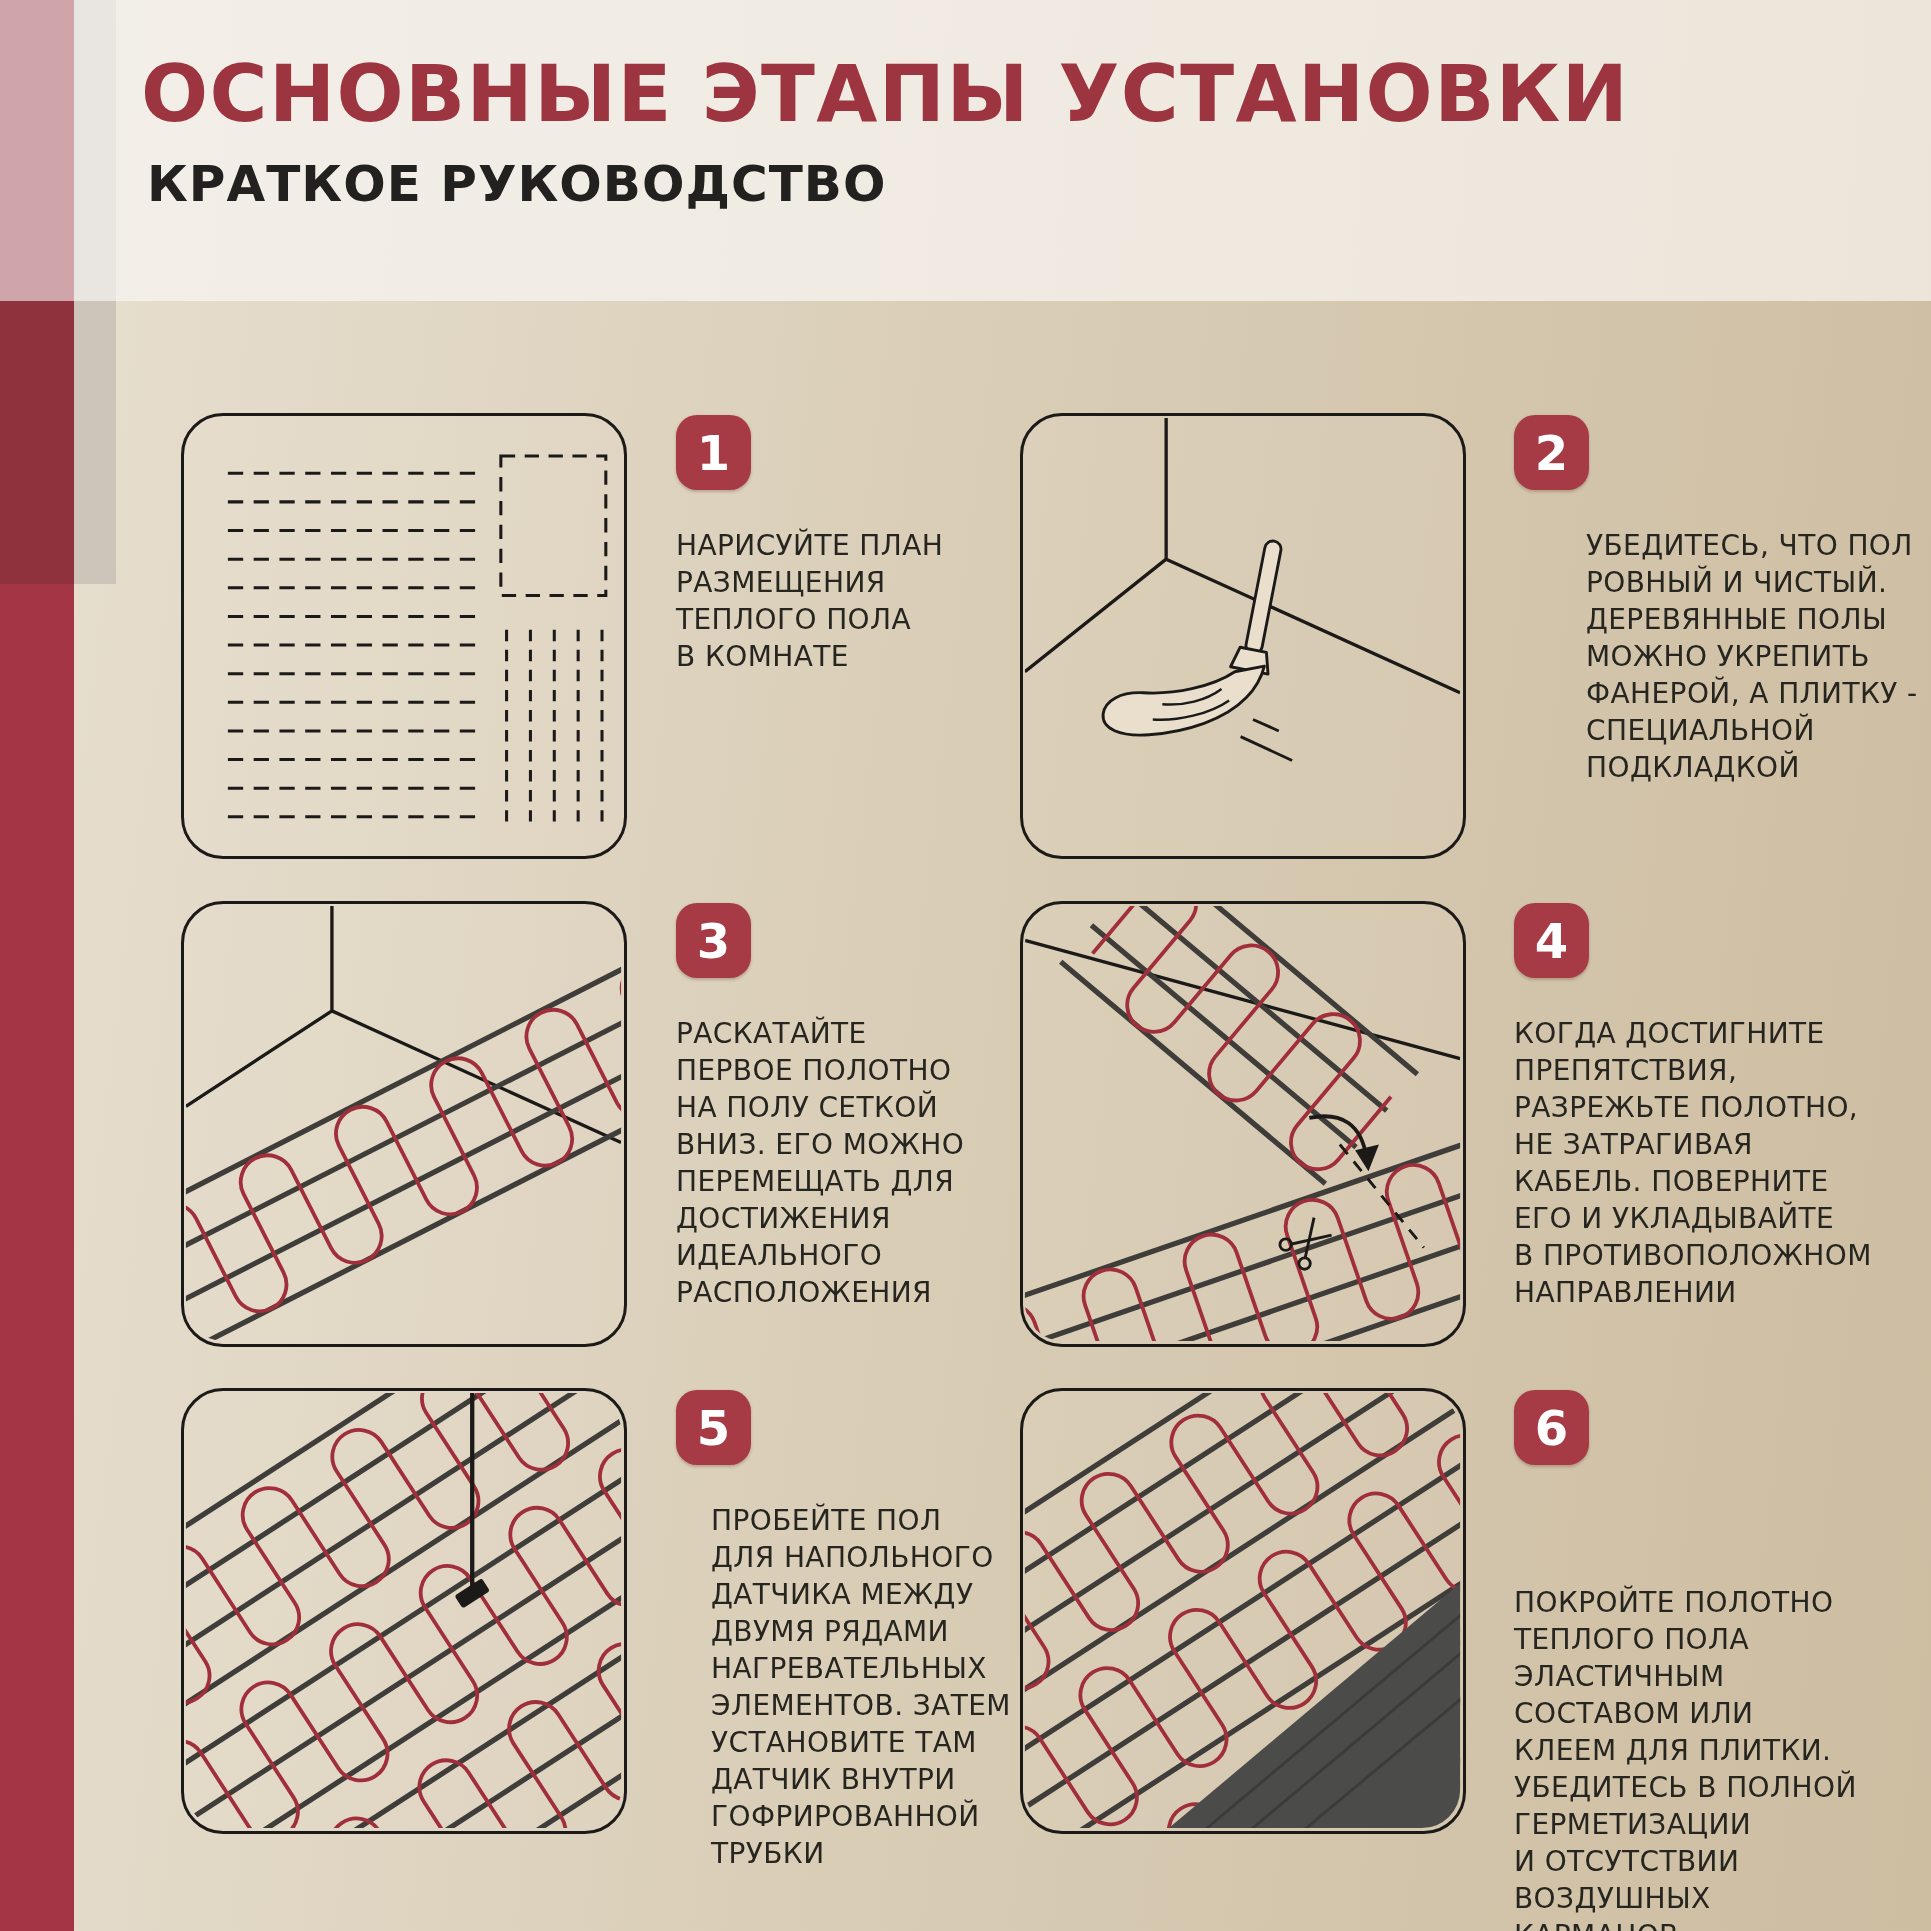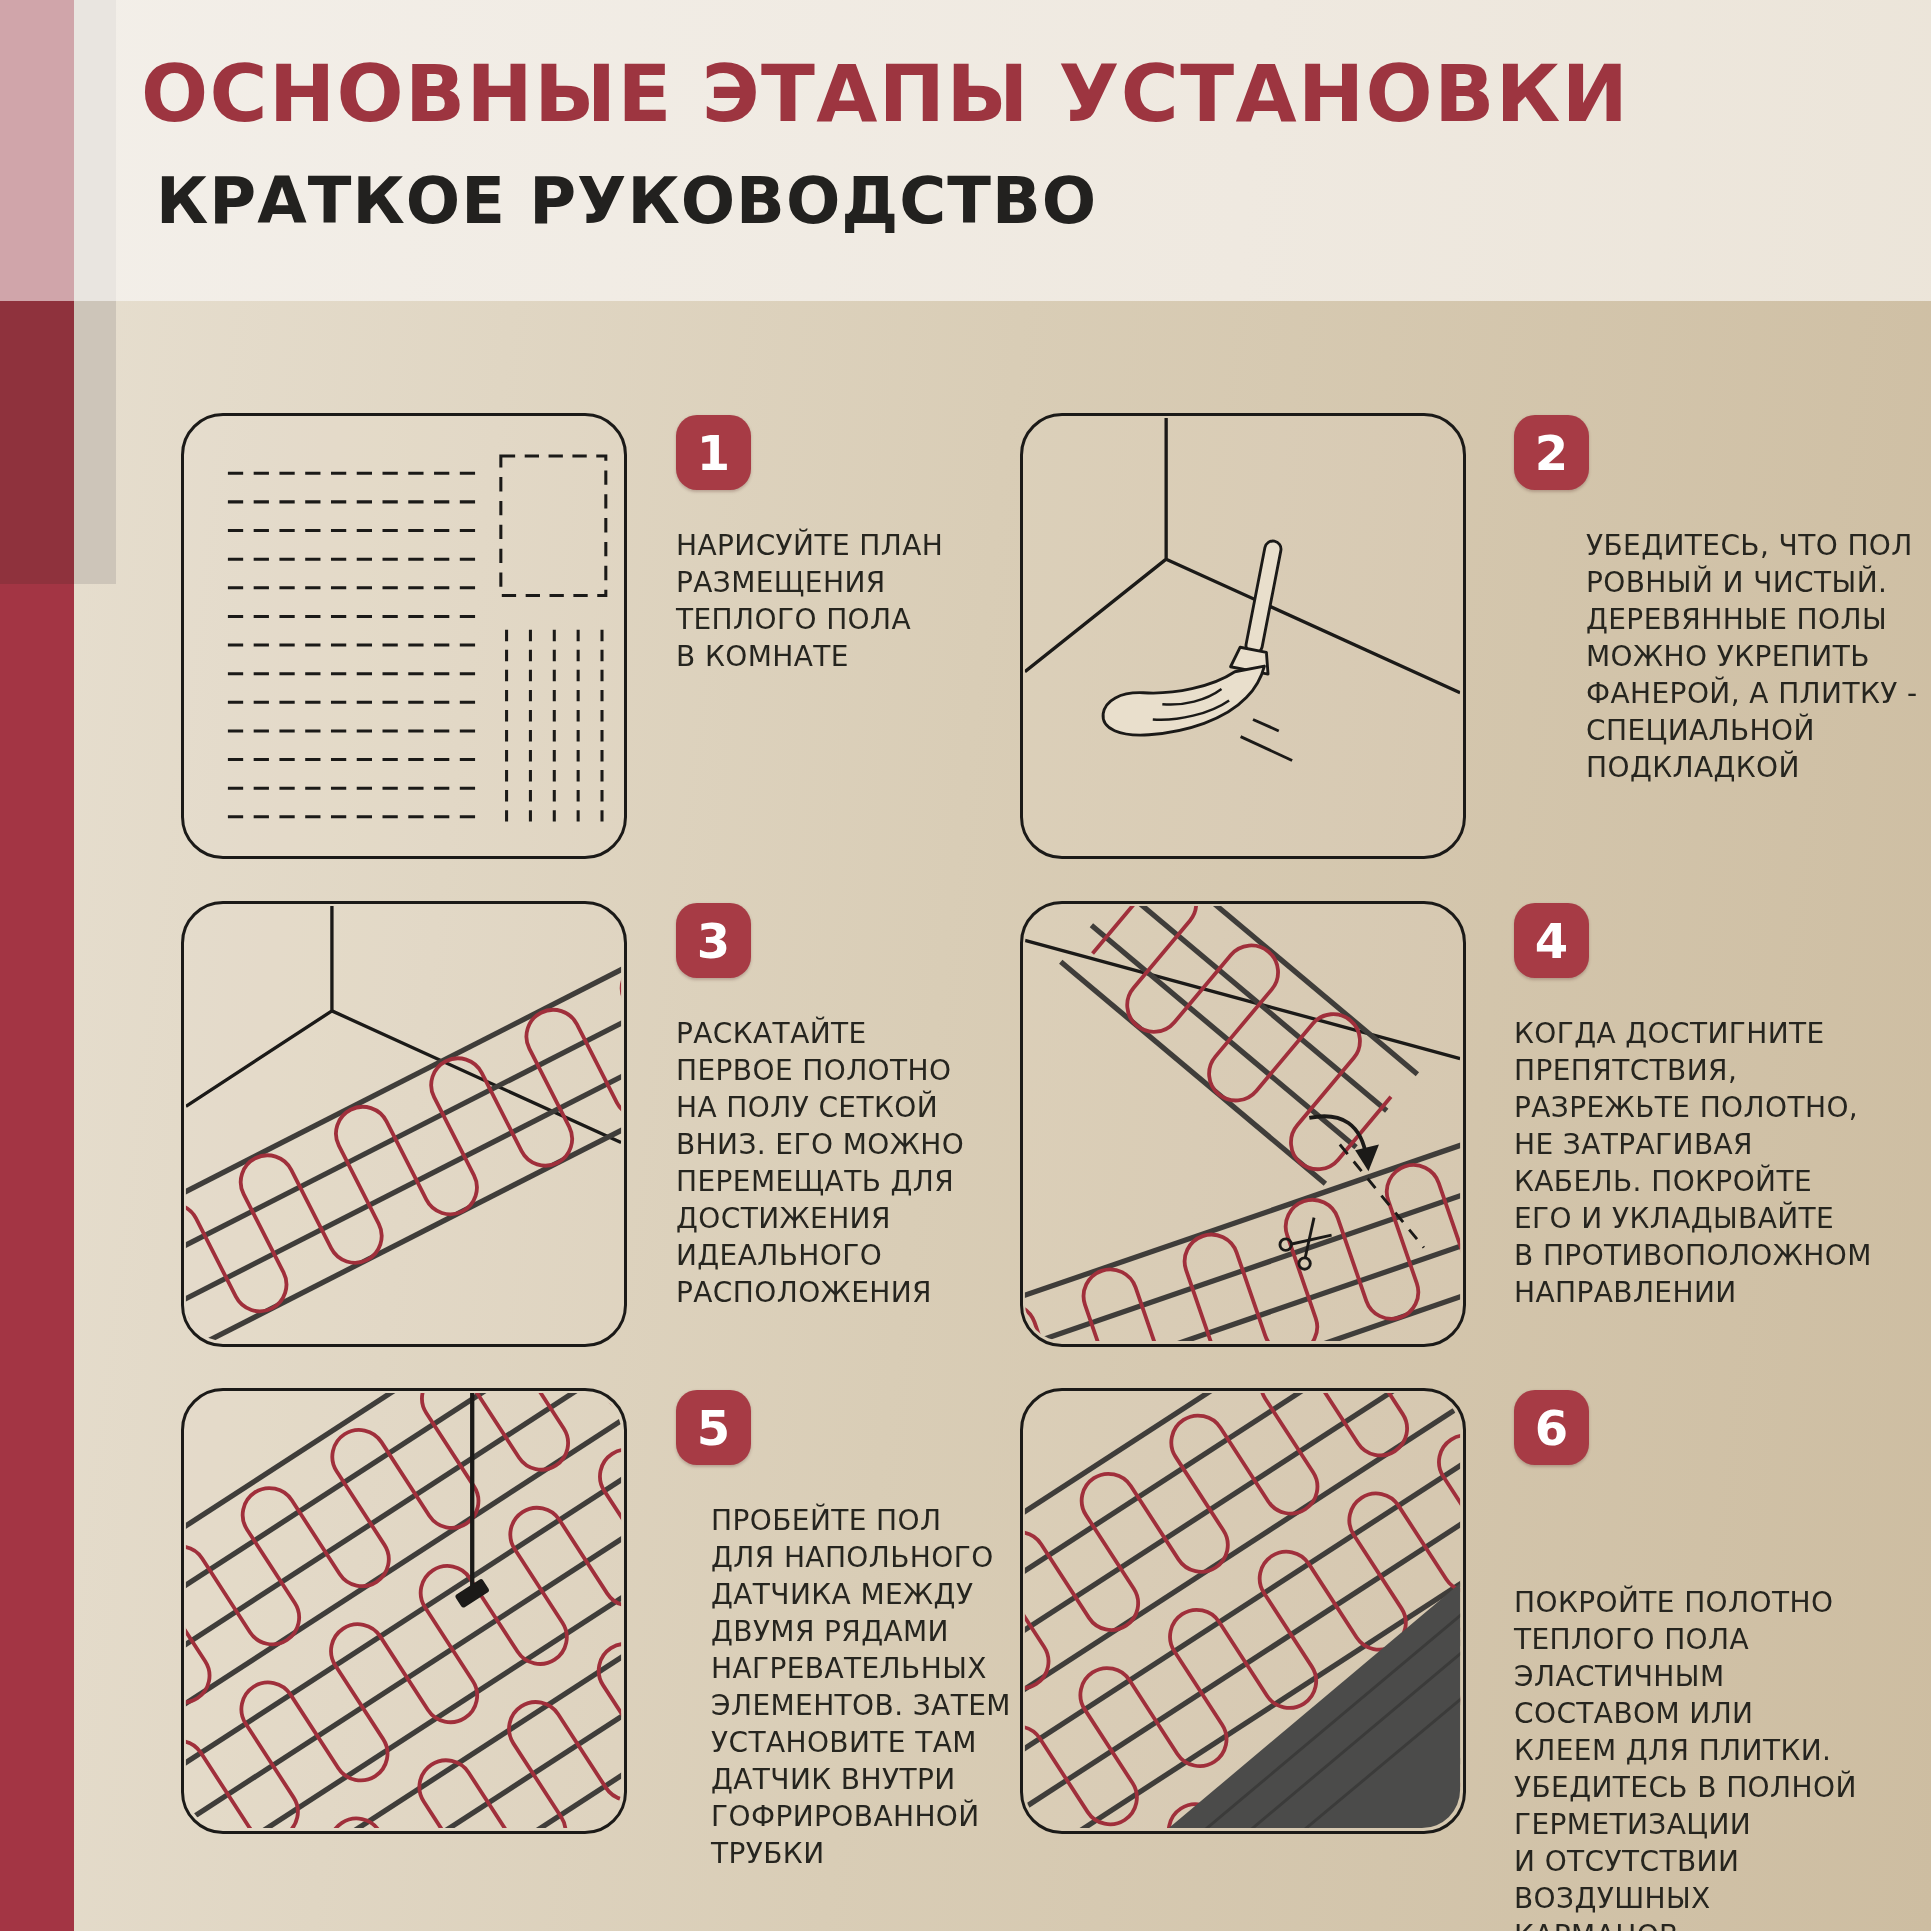--- a/index.html
+++ b/index.html
@@ -12,21 +12,21 @@
     background:linear-gradient(97deg,#e7dfd0 0%,#d9cdb6 48%,#cdbda1 100%);}
   
   .bar{position:absolute;}
   .bar-pink{left:0;top:0;width:74px;height:301px;background:#d0a5aa;}
   .bar-gray-top{left:74px;top:0;width:42px;height:301px;background:#e9e5e0;}
   .bar-gray-bottom{left:74px;top:301px;width:42px;height:283px;background:#cdc5b9;}
   .bar-red-top{left:0;top:301px;width:74px;height:283px;background:#8f323d;}
   .bar-red-bottom{left:0;top:584px;width:74px;height:1347px;background:#a33544;}
   .title{position:absolute;left:141px;top:48px;margin:0;font-size:79px;font-weight:bold;
     color:#9d3540;letter-spacing:1.4px;white-space:nowrap;}
-  .subtitle{position:absolute;left:144px;top:152px;margin:12px;font-size:64px;font-weight:bold;
+  .subtitle{position:absolute;left:144px;top:152px;margin:3px;font-size:50px;font-weight:bold;
     color:#22211f;letter-spacing:1px;white-space:nowrap;}
   .card{position:absolute;width:446px;height:446px;box-sizing:border-box;
     border:3.4px solid #1b1a18;border-radius:42px;background:rgba(243,236,223,0.10);}
   .card svg{position:absolute;left:0;top:0;}
   .badge{position:absolute;width:75px;height:75px;border-radius:21px;background:#a73b45;
     color:#ffffff;font-size:48px;font-weight:bold;display:flex;align-items:center;justify-content:center;
     box-shadow:0 1.9px 2.9px rgba(80,30,30,0.25);}
   .step-text{position:absolute;margin:0;font-size:28px;line-height:37px;font-weight:normal;
     color:#26251f;letter-spacing:0.4px;white-space:pre-line;}
   
@@ -198,21 +198,21 @@
           <circle cx="-21" cy="14" r="6"></circle>
         </g>
       </g>
     </svg>
   </div>
   <div class="badge b4">4</div>
   <p class="step-text t4">КОГДА ДОСТИГНИТЕ
 ПРЕПЯТСТВИЯ,
 РАЗРЕЖЬТЕ ПОЛОТНО,
 НЕ ЗАТРАГИВАЯ
-КАБЕЛЬ. ПОКРОЙТЕ
+КАБЕЛЬ. ПОВЕРНИТЕ
 ЕГО И УКЛАДЫВАЙТЕ
 В ПРОТИВОПОЛОЖНОМ
 НАПРАВЛЕНИИ</p>
 
   <div class="card c5">
     <svg width="439" height="439" viewBox="0 0 460 460">
       <clipPath id="clip5">
           <rect x="2" y="2" width="456" height="456" rx="40"></rect>
         </clipPath>
       <g clip-path="url(#clip5)">

